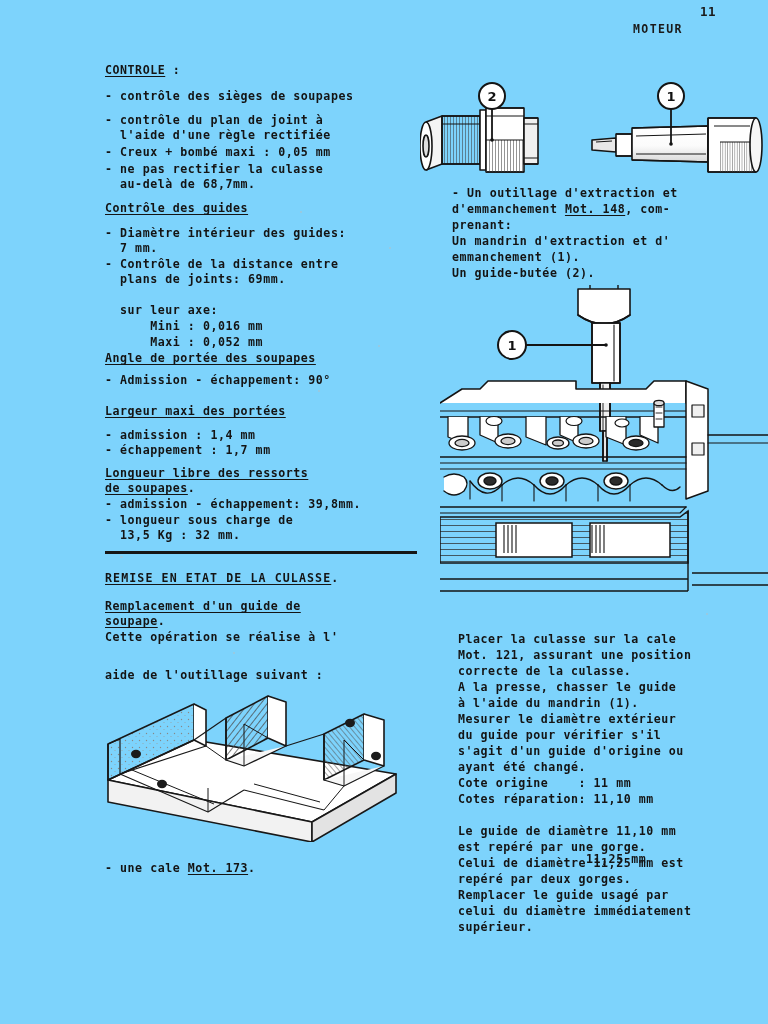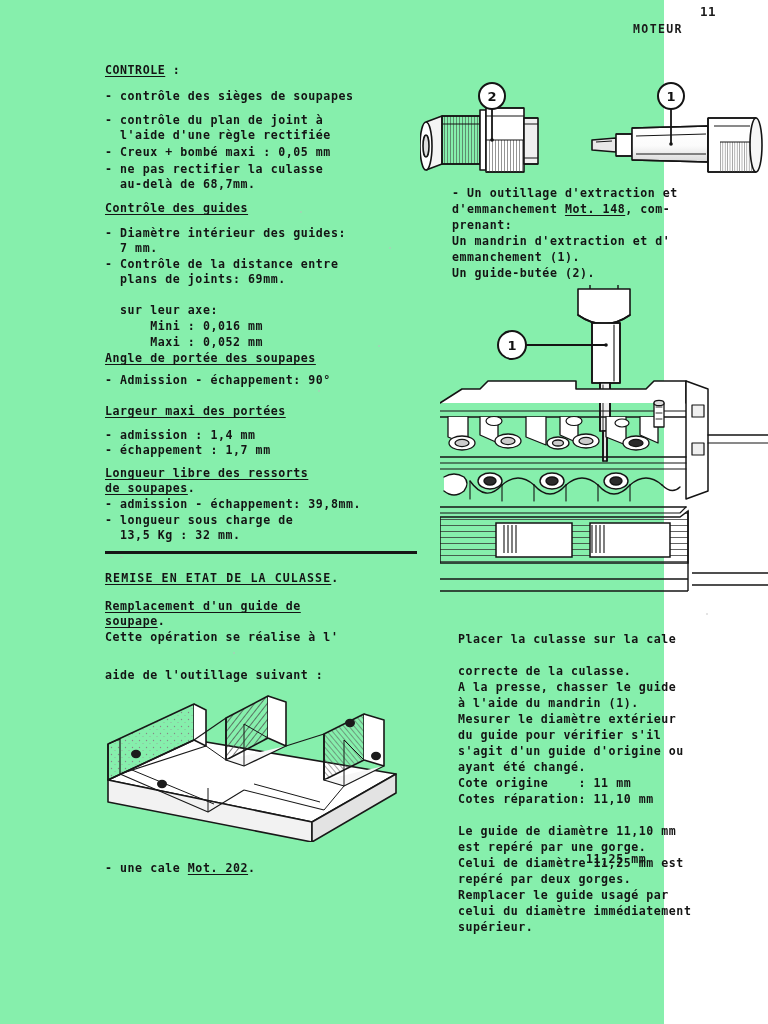--- a/index.html
+++ b/index.html
@@ -15,22 +15,22 @@
     overflow: hidden;
     font-family: "DejaVu Sans Mono", "Liberation Mono", monospace;
     color: #1a1a1a;
     -webkit-font-smoothing: none;
   }
 
   
   .page {
     position: absolute;
     left: 0; top: 0;
-    width: 664px; height: 1024px;
-    background: #86efac;
+    width: 768px; height: 1024px;
+    background: #7dd3fc;
   }
 
   
   .page-number {
     position: absolute;
     left: 700px; top: 4px;
     font-size: 12.5px;
     font-weight: bold;
     letter-spacing: 0.5px;
   }
@@ -193,21 +193,21 @@
 
       <g fill="#1b1b1b">
         <ellipse cx="40" cy="92" rx="5" ry="4.2"></ellipse>
         <ellipse cx="66" cy="122" rx="5" ry="4.2"></ellipse>
         <ellipse cx="254" cy="61" rx="5" ry="4.2"></ellipse>
         <ellipse cx="280" cy="94" rx="5" ry="4.2"></ellipse>
       </g>
     </svg>
   </div>
 
-  <div class="tx" style="left:105px; top:861px;"><span>- une cale </span><span class="u">Mot. 202</span><span>.</span></div>
+  <div class="tx" style="left:105px; top:861px;"><span>- une cale </span><span class="u">Mot. 173</span><span>.</span></div>
 
   <div class="fig" style="left:420px; top:78px;">
     <svg width="348" height="112" viewBox="0 0 348 112" xmlns="http://www.w3.org/2000/svg">
       <defs>
         <pattern id="knurl" width="3" height="3" patternUnits="userSpaceOnUse">
           <line x1="0" y1="0" x2="0" y2="3" stroke="#3b3b3b" stroke-width="1.1"></line>
         </pattern>
         <pattern id="knurl2" width="2.4" height="2.4" patternUnits="userSpaceOnUse">
           <line x1="0" y1="0" x2="0" y2="2.4" stroke="#4d4d4d" stroke-width="0.9"></line>
         </pattern>
@@ -406,20 +406,21 @@
       <g>
         <circle cx="72" cy="60" r="14" fill="#ffffff" stroke="#141414" stroke-width="2"></circle>
         <text class="callout-text" x="72" y="65" text-anchor="middle">1</text>
         <line x1="86" y1="60" x2="166" y2="60" stroke="#141414" stroke-width="1.8"></line>
         <circle cx="166" cy="60" r="1.8" fill="#141414"></circle>
       </g>
     </svg>
   </div>
 
   <div class="tx" style="left:458px; top:632px;">Placer la culasse sur la cale</div>
+  <div class="tx" style="left:458px; top:648px;">Mot. 121, assurant une position</div>
   <div class="tx" style="left:458px; top:664px;">correcte de la culasse.</div>
   <div class="tx" style="left:458px; top:680px;">A la presse, chasser le guide</div>
   <div class="tx" style="left:458px; top:696px;">à l'aide du mandrin (1).</div>
   <div class="tx" style="left:458px; top:712px;">Mesurer le diamètre extérieur</div>
   <div class="tx" style="left:458px; top:744px;">s'agit d'un guide d'origine ou</div>
   <div class="tx" style="left:458px; top:728px;">du guide pour vérifier s'il</div>
   <div class="tx" style="left:458px; top:760px;">ayant été changé.</div>
 
   <div class="tx" style="left:458px; top:776px;">Cote origine    : 11 mm</div>
   <div class="tx" style="left:458px; top:792px;">Cotes réparation: 11,10 mm</div>

